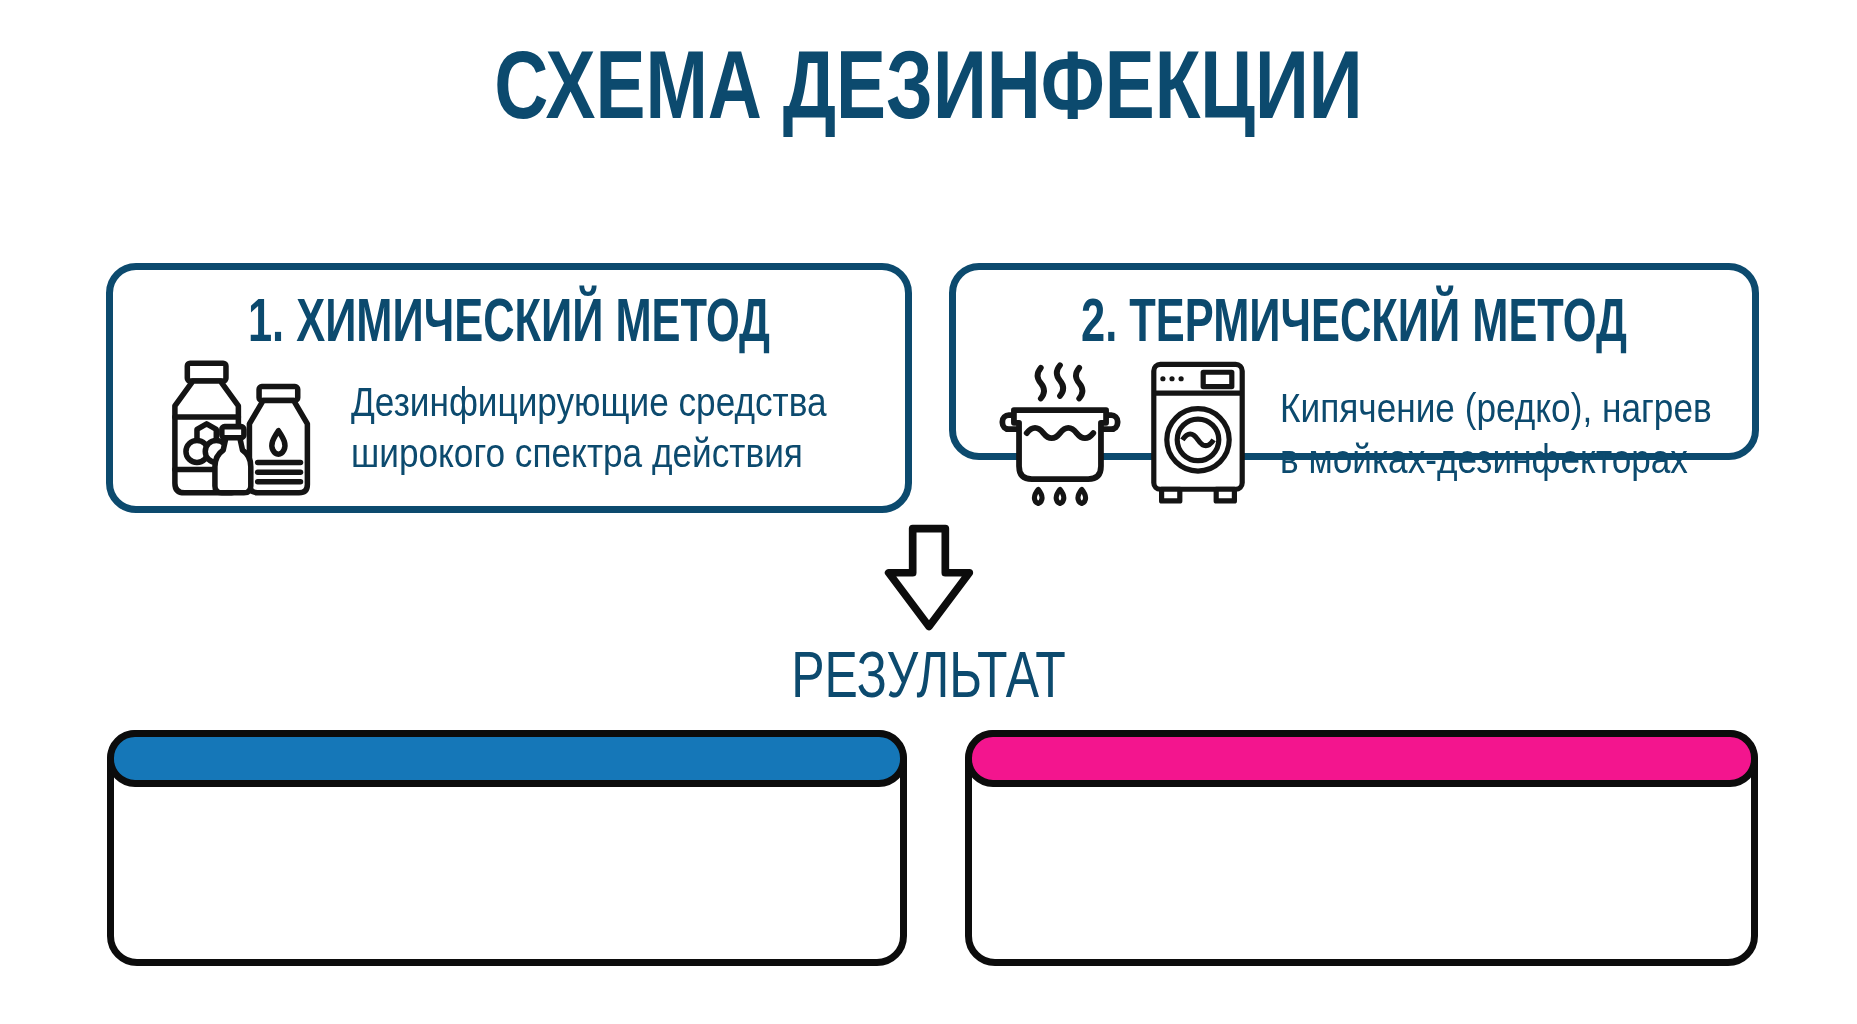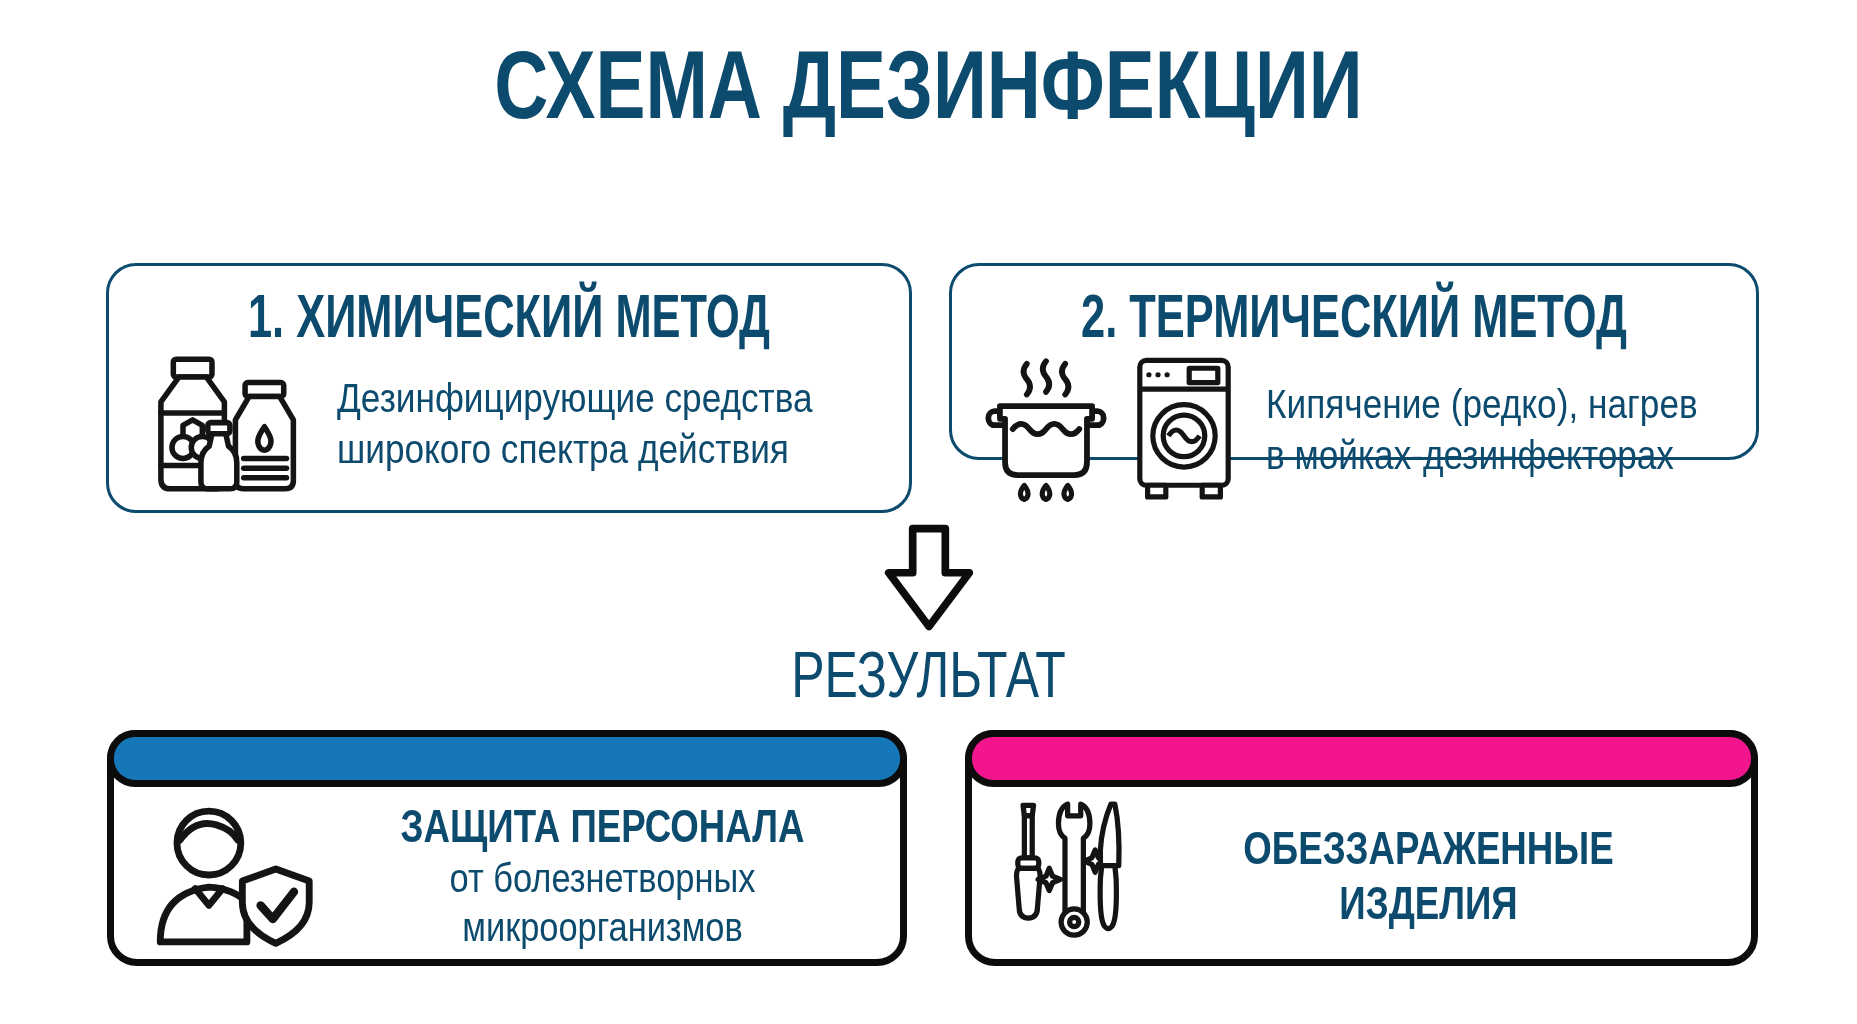--- a/index.html
+++ b/index.html
@@ -7,30 +7,30 @@
     position:relative; width:1857px; height:1024px; background:#ffffff;
     font-family:"Liberation Sans", sans-serif; color:#0c4a6e; overflow:hidden;
   }
   .title {
     position:absolute; top:30px; left:0; width:100%; text-align:center;
     font-size:96px; font-weight:bold; white-space:nowrap;
     transform:scaleX(0.78); letter-spacing:0;
   }
   .method-box {
     position:absolute; box-sizing:border-box; background:#fff;
-    border:3px solid #0c4a6e; border-radius:30px;
+    border:7px solid #0c4a6e; border-radius:30px;
   }
   .box1 { left:106px; top:263px; width:806px; height:250px; }
   .box2 { left:949px; top:263px; width:810px; height:197px; }
   .method-heading {
     margin-top:14px; text-align:center; font-size:62px; font-weight:bold;
     white-space:nowrap; transform:scaleX(0.70);
   }
   .method-row {
-    display:flex; align-items:center; margin-top:4px; padding:0 30px; gap:30px;
+    display:flex; align-items:center; margin-top:4px; padding:0 40px; gap:30px;
   }
   .method-icons { display:flex; align-items:flex-end; gap:22px; flex:0 0 auto; }
   .method-desc {
     font-size:40px; line-height:1.28; white-space:nowrap;
     transform:scaleX(0.88); transform-origin:left center;
   }
   .arrow-wrap { position:absolute; top:522px; left:0; width:100%; display:flex; justify-content:center; }
   .result-label {
     position:absolute; top:638px; left:0; width:100%; text-align:center;
     font-size:64px; font-weight:400; white-space:nowrap; transform:scaleX(0.78);
@@ -142,57 +142,19 @@
   <div class="arrow-wrap">
     <svg width="96" height="112" viewBox="0 0 100 115">
       <path d="M33,6 H67 V52 H92 L50,108 L8,52 H33 Z" fill="#fff" stroke="#0c0c0c" stroke-width="8" stroke-linejoin="round"></path>
     </svg>
   </div>
 
   <div class="result-label">РЕЗУЛЬТАТ</div>
 
   <div class="result-box box3">
     <div class="result-bar" style="background-color: rgb(21, 119, 184);"></div>
-    <div class="result-row">
-      <svg class="icon-svg" width="175" height="152" viewBox="0 0 115 100">
-        <g fill="#fff" stroke="#141414" stroke-width="4.5" stroke-linejoin="round" stroke-linecap="round">
-          <circle cx="40" cy="29" r="21"></circle>
-          <path d="M21,27 Q31,13 45,17 Q55,20 59,27" fill="none"></path>
-          <path d="M8,94 Q8,62 40,58 Q56,59 65,68 L65,94 Z"></path>
-          <path d="M31,59 L40,70 L49,59" fill="none"></path>
-          <path d="M84,46 L106,54 V68 Q106,85 84,95 Q62,85 62,68 V54 Z"></path>
-          <path d="M74,70 L82,79 L96,61" fill="none" stroke-width="5.5"></path>
-        </g>
-      </svg>
-      <div class="result-text">
-        <div class="result-title">ЗАЩИТА ПЕРСОНАЛА</div>
-        <div class="result-sub">от болезнетворных</div>
-        <div class="result-sub">микроорганизмов</div>
-      </div>
-    </div>
   </div>
 
   <div class="result-box box4">
     <div class="result-bar" style="background-color: rgb(243, 21, 142);"></div>
-    <div class="result-row">
-      <svg class="icon-svg" width="118" height="151" viewBox="0 0 90 115">
-        <g fill="#fff" stroke="#141414" stroke-width="4" stroke-linejoin="round" stroke-linecap="round">
-          <path d="M13,4 H21 L20,12 H14 Z"></path>
-          <rect x="14" y="12" width="6" height="32"></rect>
-          <rect x="9" y="44" width="16" height="8" rx="3"></rect>
-          <path d="M11,52 H23 Q26,52 26,58 L24,82 Q24,90 17,90 Q10,90 10,82 L8,58 Q8,52 11,52 Z"></path>
-          <path d="M33,52 l2.5,6 6,2.5 -6,2.5 -2.5,6 -2.5,-6 -6,-2.5 6,-2.5 z"></path>
-          <path d="M40,18 Q40,6 47,3 V12 H57 V3 Q64,6 64,18 Q64,26 59,29 L59,86 Q59,88 52,88 Q45,88 45,86 L45,29 Q40,26 40,18 Z"></path>
-          <circle cx="52" cy="93" r="10"></circle>
-          <circle cx="52" cy="93" r="3.5"></circle>
-          <path d="M68,38 l2.5,6 6,2.5 -6,2.5 -2.5,6 -2.5,-6 -6,-2.5 6,-2.5 z"></path>
-          <path d="M80,3 Q73,20 72,38 L72,50 H86 Q87,22 83,3 Z"></path>
-          <path d="M73,50 L72,60 Q71,90 75,96 Q78,100 81,96 Q85,90 84,60 L83,50 Z"></path>
-        </g>
-      </svg>
-      <div class="result-text">
-        <div class="result-title">ОБЕЗЗАРАЖЕННЫЕ</div>
-        <div class="result-title">ИЗДЕЛИЯ</div>
-      </div>
-    </div>
   </div>
 
 </div>
 
 </body></html>

